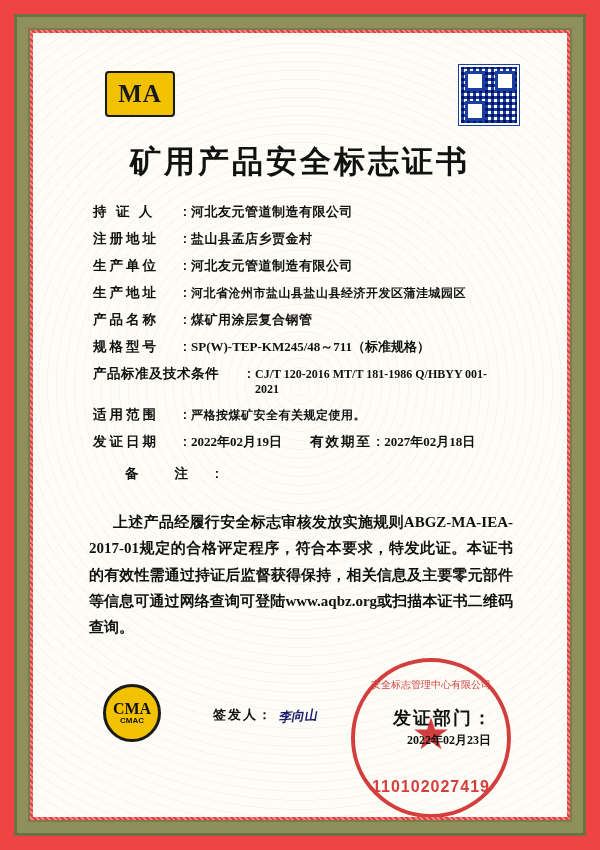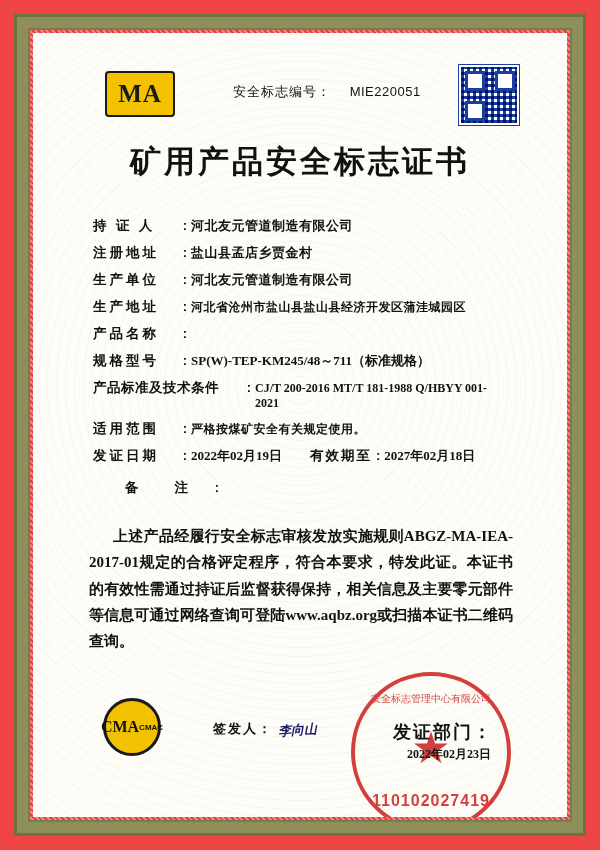--- a/index.html
+++ b/index.html
@@ -136,21 +136,21 @@
 
   
   .title {
     text-align: center;
     font-family: "Liberation Serif", serif;
     font-weight: bold;
     font-size: 31px;
     letter-spacing: 3px;
     color: #111;
     margin-top: 10px;
-    margin-bottom: 34px;
+    margin-bottom: 20px;
   }
 
   
   .fields {
     padding: 0 28px 0 30px;
   }
   .row {
     display: flex;
     align-items: baseline;
     margin-bottom: 9px;
@@ -225,21 +225,21 @@
   .cmac-seal {
     position: absolute;
     left: 40px;
     top: 18px;
     width: 52px;
     height: 52px;
     border-radius: 50%;
     background: #f2c200;
     border: 3px solid #1a1a1a;
     display: flex;
-    flex-direction: row;
+    flex-direction: column;
     align-items: center;
     justify-content: center;
     font-size: 8px;
     font-weight: bold;
     color: #111;
   }
   .cmac-seal .mark {
     font-size: 16px;
     line-height: 14px;
     font-family: "Liberation Serif", serif;
@@ -323,24 +323,20 @@
 
 <div class="page">
   <div class="border-outer"></div>
   <div class="border-inner-line"></div>
 
   <div class="paper">
     <div class="content">
 
       <div class="header">
         <div class="ma-logo">MA</div>
-        <div class="cert-no">
-          <span>安全标志编号：</span>
-          <span class="val">MIE220051</span>
-        </div>
         <div class="qr"></div>
       </div>
 
       <div class="title">矿用产品安全标志证书</div>
 
       <div class="fields">
 
         <div class="row">
           <div class="label">持 证 人</div>
           <div class="colon">:</div>
@@ -361,32 +357,33 @@
 
         <div class="row">
           <div class="label">生产地址</div>
           <div class="colon">:</div>
           <div class="value small">河北省沧州市盐山县盐山县经济开发区蒲洼城园区</div>
         </div>
 
         <div class="row">
           <div class="label">产品名称</div>
           <div class="colon">:</div>
+          <div class="value">煤矿用涂层复合钢管</div>
         </div>
 
         <div class="row">
           <div class="label">规格型号</div>
           <div class="colon">:</div>
           <div class="value latin">SP(W)-TEP-KM245/48～711（标准规格）</div>
         </div>
 
         <div class="row">
           <div class="label" style="width:150px;flex:0 0 150px;letter-spacing:0.5px;">产品标准及技术条件</div>
           <div class="colon">:</div>
-          <div class="value small latin">CJ/T 200-2016 MT/T 181-1988 Q/HBYY 001-2021</div>
+          <div class="value small latin">CJ/T 120-2016 MT/T 181-1986 Q/HBYY 001-2021</div>
         </div>
 
         <div class="row">
           <div class="label">适用范围</div>
           <div class="colon">:</div>
           <div class="value small">严格按煤矿安全有关规定使用。</div>
         </div>
 
         <div class="row dual">
           <div class="label">发证日期</div>

